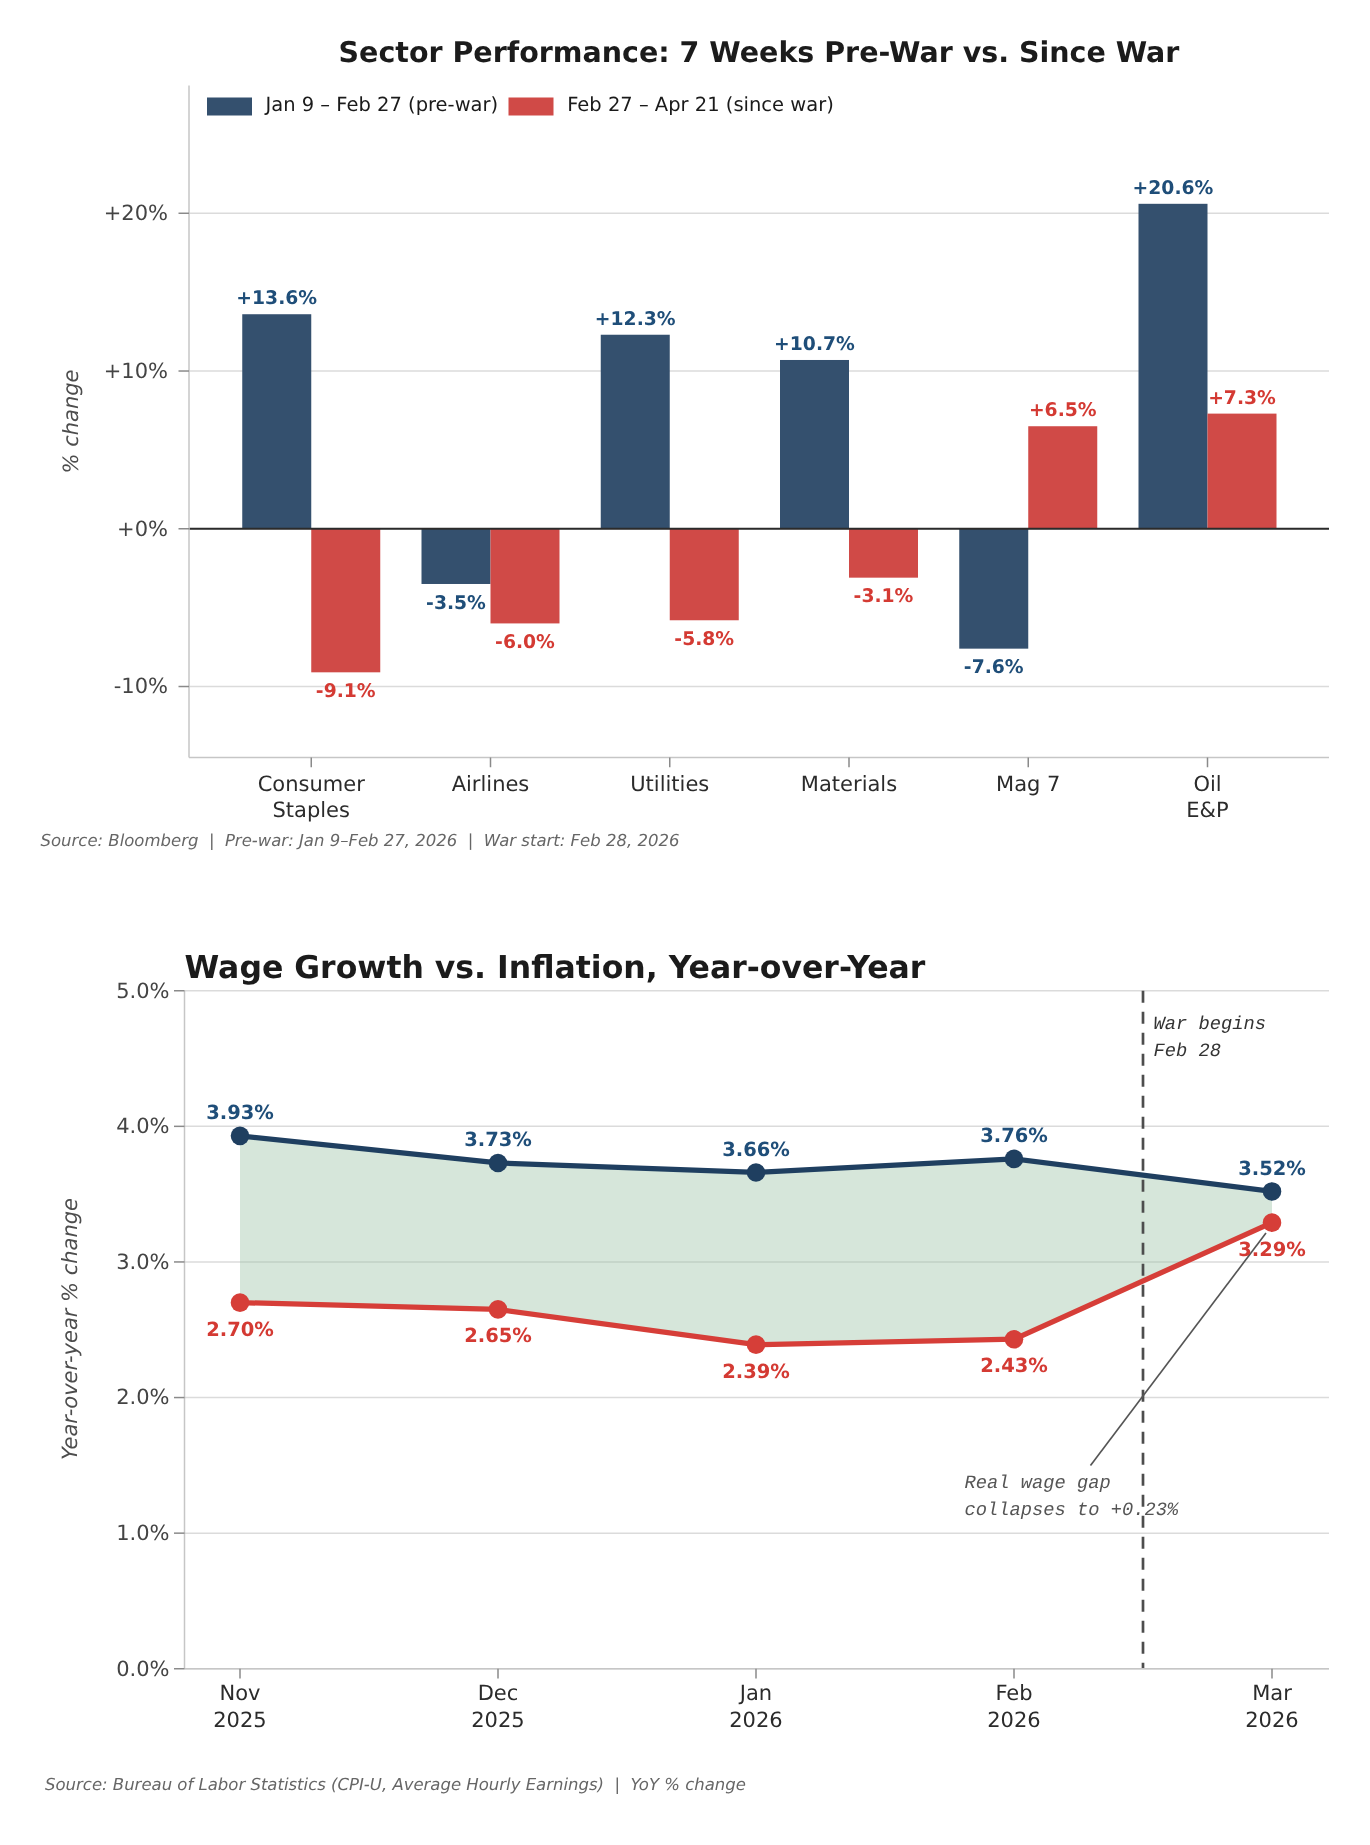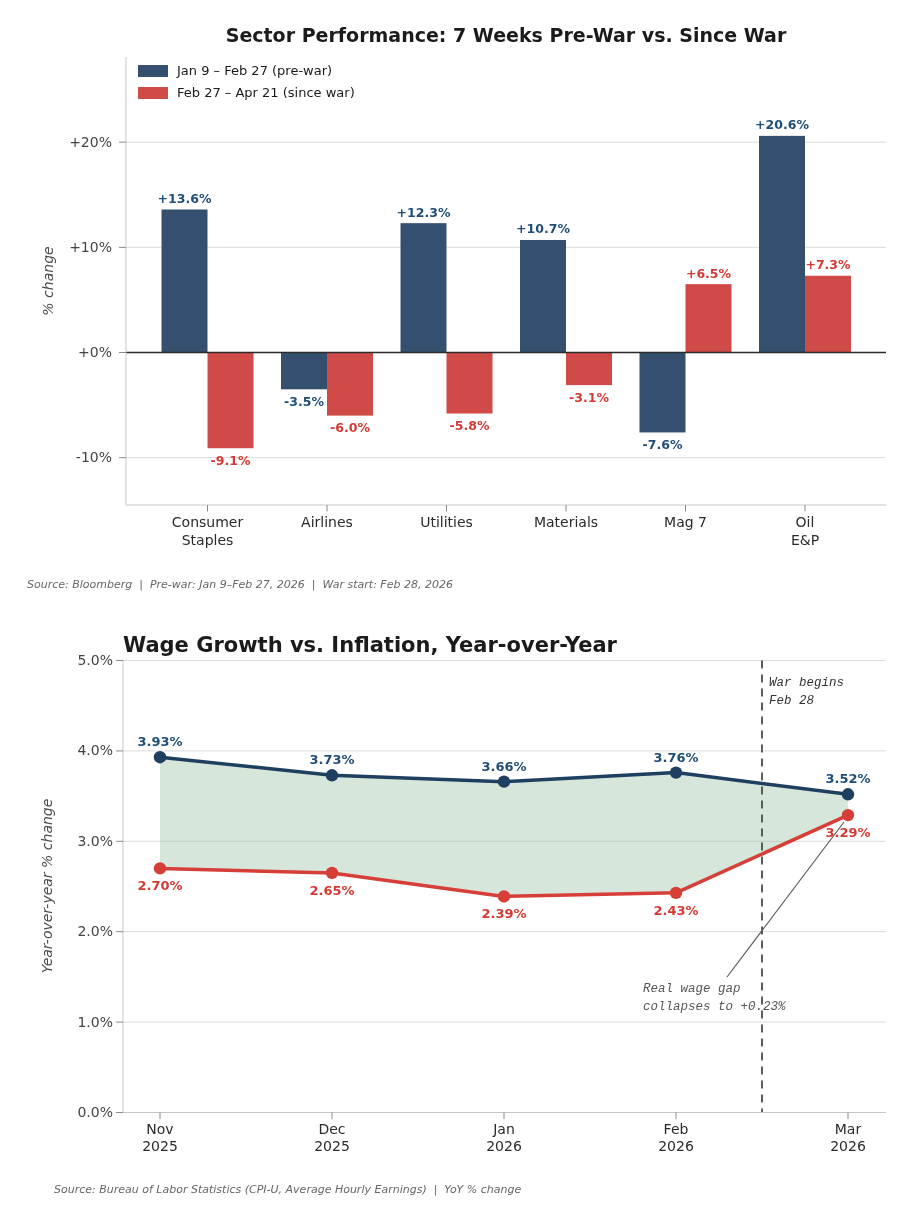--- a/index.html
+++ b/index.html
@@ -5,21 +5,21 @@
   html,body{margin:0;padding:0;background:#ffffff;}
   body{width:913px;height:1230px;font-family:"DejaVu Sans","Liberation Sans",sans-serif;}
   .page{position:relative;width:913px;height:1230px;background:#fff;overflow:hidden;}
   figure.chart{margin:0;position:absolute;left:0;width:913px;}
   #fig1{top:0;height:614px;}
   #fig2{top:614px;height:616px;}
   figure.chart svg{position:absolute;left:0;top:0;}
   .chart-title{position:absolute;font-weight:bold;color:#1b1b1b;}
   #title1{left:126px;top:24px;width:760px;text-align:center;font-size:19px;}
   #title2{left:123px;top:19px;font-size:21px;}
-  .legend{position:absolute;display:flex;flex-direction:column;gap:7px;}
+  .legend{position:absolute;display:flex;flex-direction:row;gap:7px;}
   .legend-row{display:flex;align-items:center;gap:9px;font-size:13px;color:#1a1a1a;white-space:nowrap;}
   .lg-rect{width:30px;height:12px;display:inline-block;}
   .lg-line{width:34px;height:3.5px;position:relative;display:inline-block;}
   .lg-dot{position:absolute;left:50%;top:50%;transform:translate(-50%,-50%);width:13px;height:13px;border-radius:50%;}
   .ylabel{position:absolute;font-style:italic;color:#4d4d4d;font-size:14px;white-space:nowrap;transform:translate(-50%,-50%) rotate(-90deg);}
   .source-note{position:absolute;font-style:italic;font-size:11px;color:#666;white-space:pre;}
   .annotation{position:absolute;font-style:italic;white-space:pre-line;line-height:18px;font-size:12.5px;font-family:Liberation Mono, monospace;}
   #war-note{left:769px;top:60px;color:#333;}
   #gap-note{left:643px;top:366px;color:#555;}
 </style>
@@ -87,21 +87,21 @@
       <div class="legend-row">
         <span class="lg-rect" style="background-color: rgb(52, 80, 110);"></span>
         <span>Jan 9 – Feb 27 (pre-war)</span>
       </div>
       <div class="legend-row">
         <span class="lg-rect" style="background-color: rgb(208, 74, 71);"></span>
         <span>Feb 27 – Apr 21 (since war)</span>
       </div>
     </div>
     <div class="ylabel" style="left:48px;top:281px;">% change</div>
-    <div class="source-note" style="left:27px;top:578px;">Source: Bloomberg  |  Pre-war: Jan 9–Feb 27, 2026  |  War start: Feb 28, 2026</div>
+    <div class="source-note" style="left:27px;top:554px;">Source: Bloomberg  |  Pre-war: Jan 9–Feb 27, 2026  |  War start: Feb 28, 2026</div>
   </figure>
 
   <figure class="chart" id="fig2">
     <svg id="svg2" width="913" height="616" viewBox="0 0 913 616">
         <line x1="123" y1="46.5" x2="886" y2="46.5" stroke="#DBDBDB" stroke-width="1"></line>
         <line x1="123" y1="136.9" x2="886" y2="136.9" stroke="#DBDBDB" stroke-width="1"></line>
         <line x1="123" y1="227.3" x2="886" y2="227.3" stroke="#DBDBDB" stroke-width="1"></line>
         <line x1="123" y1="317.7" x2="886" y2="317.7" stroke="#DBDBDB" stroke-width="1"></line>
         <line x1="123" y1="408.1" x2="886" y2="408.1" stroke="#DBDBDB" stroke-width="1"></line>
         <line x1="123" y1="498.5" x2="886" y2="498.5" stroke="#DBDBDB" stroke-width="1"></line>
@@ -154,16 +154,16 @@
         <text x="676" y="519.5" text-anchor="middle" font-size="14" fill="#2b2b2b"><tspan x="676" dy="0">Feb</tspan><tspan x="676" dy="17.5">2026</tspan></text>
         <line x1="848" y1="498.5" x2="848" y2="505" stroke="#8A8A8A" stroke-width="1"></line>
         <text x="848" y="519.5" text-anchor="middle" font-size="14" fill="#2b2b2b"><tspan x="848" dy="0">Mar</tspan><tspan x="848" dy="17.5">2026</tspan></text>
       </svg>
     <div class="chart-title" id="title2">Wage Growth vs. Inflation, Year-over-Year</div>
     <div class="ylabel" style="left:47px;top:272px;">Year-over-year % change</div>
     <div class="annotation" id="war-note">War begins
 Feb 28</div>
     <div class="annotation" id="gap-note">Real wage gap
 collapses to +0.23%</div>
-    <div class="source-note" style="left:30px;top:569px;margin-left:24px;">Source: Bureau of Labor Statistics (CPI-U, Average Hourly Earnings)  |  YoY % change</div>
+    <div class="source-note" style="left:30px;top:569px;">Source: Bureau of Labor Statistics (CPI-U, Average Hourly Earnings)  |  YoY % change</div>
   </figure>
 
 </div>
 
 </body></html>

